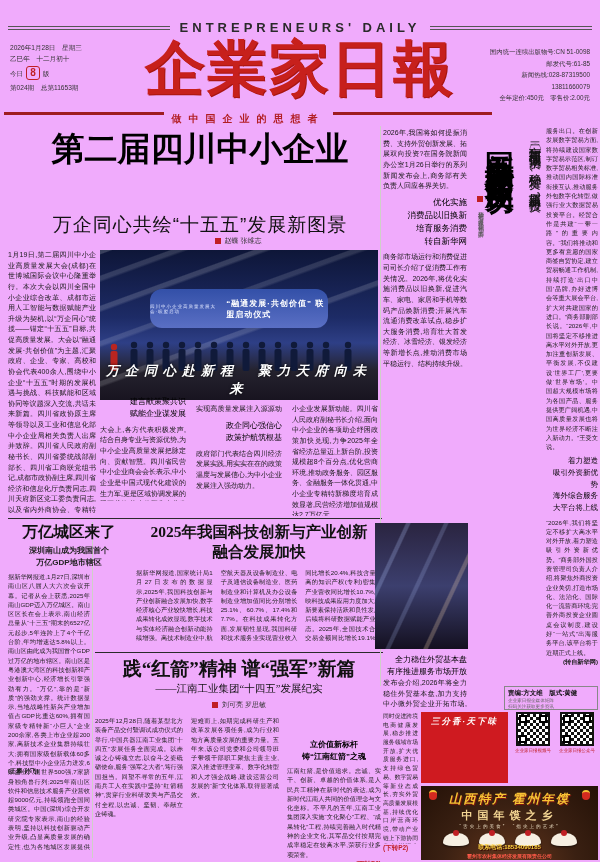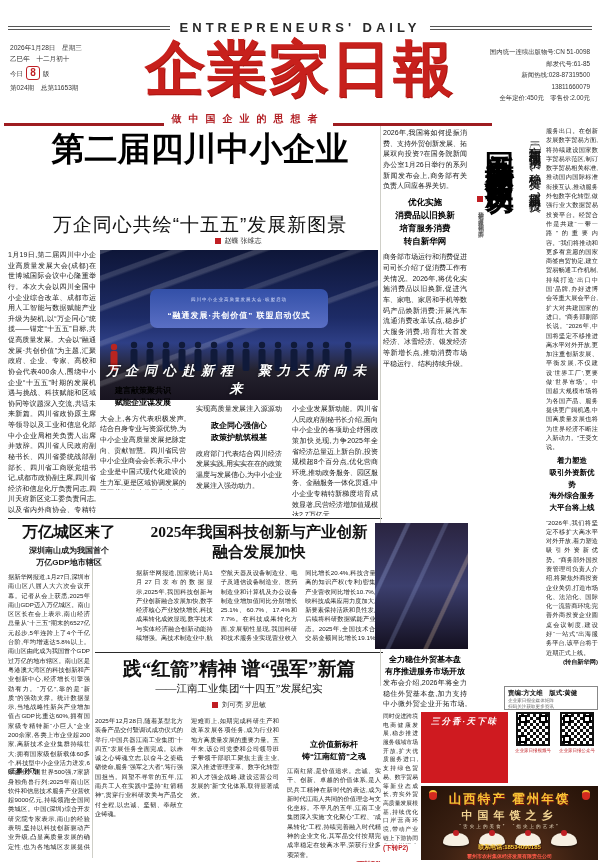--- a/index.html
+++ b/index.html
@@ -1,67 +1,67 @@
 <!DOCTYPE html>
 <html><head>
 <meta charset="utf-8">
 <style>
   * { margin:0; padding:0; box-sizing:border-box; }
   html,body { background:#e8e8e4; }
   .page {
     position:relative; width:600px; height:862px; margin:0 auto;
-    background:#ffffff; overflow:hidden; color:#111;
+    background:#f0abfc; overflow:hidden; color:#111;
     font-family:"Liberation Sans","DejaVu Sans",sans-serif;
   }
   .abs { position:absolute; }
   .serif { font-family:"Liberation Serif","DejaVu Serif",serif; }
   .bt { font-size:7px; line-height:1.52; text-align:justify; color:#181818; overflow:hidden; }
   .bt-sm { font-size:6.2px; line-height:1.5; text-align:justify; color:#222; overflow:hidden; }
   .p2tag { color:#c01f24; font-weight:bold; font-size:6.5px; }
   
   .toprule { top:20px; left:0; width:600px; display:flex; align-items:center; gap:10px; padding:0 8px; }
   .dblline { flex:1; height:4px; border-top:1px solid #555; border-bottom:1px solid #555; }
   .entitle { font-size:13px; letter-spacing:4px; color:#2a2a2a; font-weight:bold; white-space:nowrap; }
   
   .mast-left { top:42px; left:10px; width:128px; font-size:6.6px; color:#333; line-height:1.7; }
   .pagebadge { display:inline-block; border:1.5px solid #c01f24; color:#c01f24; font-weight:bold;
     font-size:10px; padding:0 3px; border-radius:3px; margin:0 3px; line-height:1.2; }
   .mast-title { top:36px; left:130px; width:340px; text-align:center;
     font-size:60px; font-weight:bold; color:#c7201c; letter-spacing:2px;
     text-shadow:1px 1px 0 #a81510; line-height:1.1; }
   .mast-right { top:46px; right:10px; width:150px; font-size:6.4px; color:#333; text-align:right; line-height:1.8; }
   
-  .sloganbar { top:112px; left:0; width:496px; display:flex; align-items:flex-end; gap:8px; padding:0 4px; }
+  .sloganbar { top:112px; left:0; width:496px; display:flex; align-items:flex-start; gap:8px; padding:0 4px; }
   .redline { flex:1; height:3px; background:#9e1c20; }
   .slogantext { color:#b21e23; font-weight:bold; font-size:10px; letter-spacing:7px; white-space:nowrap; }
   
   .lead-h1 { top:130px; left:8px; width:384px; text-align:center; font-weight:bold;
     font-size:33px; line-height:1.18; color:#000; }
   .lead-sub { top:212px; left:8px; width:384px; text-align:center; font-size:19px; color:#111; letter-spacing:1px; }
   .lead-byline { top:236px; left:100px; width:276px; text-align:center; font-size:7px; color:#333; }
   .sqicon { display:inline-block; width:6px; height:6px; background:#c01f24; margin-right:4px; vertical-align:middle; }
   
   .photo {
     top:250px; left:100px; width:278px; height:150px; overflow:hidden;
     background:
       linear-gradient(160deg, rgba(255,255,255,.18) 0 1.5%, transparent 2% 10%, rgba(255,255,255,.14) 10.5% 12%, transparent 13% 22%, rgba(255,255,255,.16) 22.5% 24%, transparent 25% 36%, rgba(255,255,255,.13) 36.5% 38%, transparent 39% 52%, rgba(255,255,255,.15) 52.5% 54%, transparent 55%),
       linear-gradient(180deg,#0e1638 0%,#1d2b66 45%,#2e3f86 62%,#25232f 80%,#181420 100%);
   }
   .stagebanner { position:absolute; left:18%; top:26%; width:64%; height:26%;
-    background:linear-gradient(180deg,#3350a8,#5a6fc4); border-radius:7px;
-    display:flex; flex-direction:column; align-items:center; justify-content:center; gap:8px; }
+    background:linear-gradient(180deg,#3350a8,#5a6fc4); border-radius:12px;
+    display:flex; align-items:center; justify-content:center; gap:8px; }
   .stagebanner .b1 { color:#dfe6ff; font-size:4.5px; letter-spacing:1px; }
   .stagebanner .b2 { color:#ffffff; font-size:8px; font-weight:bold; letter-spacing:1px; }
   .people { position:absolute; left:0; bottom:18%; width:100%; height:34px; }
   .calli { position:absolute; left:0; bottom:2px; width:100%; text-align:center; color:#fff;
     font-size:13px; letter-spacing:6px; font-style:italic; font-weight:bold;
     text-shadow:0 0 3px rgba(0,0,0,.8); }
   
   .colhead { font-weight:bold; font-size:8px; text-align:center; line-height:1.5; margin:3px 0; color:#000; }
-  .colhead-l { font-weight:bold; font-size:8px; text-align:center; line-height:1.55; margin:4px 0; color:#000; }
+  .colhead-l { font-weight:normal; font-size:8px; text-align:right; line-height:1.55; margin:4px 0; color:#000; }
   .hline { background:#2a2a2a; height:1px; }
   .vline { background:#cfcfc8; width:1px; }
   
   .tr-h { top:522px; left:8px; width:122px; font-size:15.5px; font-weight:bold; text-align:center; }
   .tr-sub { top:545px; left:8px; width:122px; font-size:8px; font-weight:bold; text-align:center; line-height:1.5; color:#222; }
   
   .tech-h { top:522px; left:136px; width:246px; text-align:center; font-size:15.5px; font-weight:bold; line-height:1.3; }
   .tech-cols { top:568px; left:136px; width:246px; height:82px; column-count:3; column-gap:8px; }
   
   .ra-h { top:656px; left:95px; width:288px; text-align:center; font-size:19px; font-weight:bold; }
@@ -95,21 +95,21 @@
   .shz-in { background:#fff; border-radius:5px; height:42px; display:flex; align-items:center; gap:4px; padding:3px; }
   .shz-logo { width:22px; height:22px; border-radius:50%; background:#f3b40d; border:2px solid #cf1a20; position:relative; flex:0 0 auto; }
   .shz-logo:before { content:""; position:absolute; left:5px; top:7px; width:3px; height:3px; border-radius:50%; background:#5c2c08; box-shadow:8px 0 0 #5c2c08; }
   .shz-logo:after { content:""; position:absolute; left:7px; top:13px; width:7px; height:4px; border-radius:50%; background:#d98a20; }
   .shz-cn { font-size:11px; font-weight:bold; color:#cf1a20; letter-spacing:1px; }
   .shz-en { font-size:4.6px; color:#cf1a20; letter-spacing:.5px; }
   .shz-slogan { color:#fff; text-align:center; font-size:8.5px; font-style:italic; font-weight:bold;
     letter-spacing:2px; }
   .sx { top:786px; left:421px; width:177px; height:74px; overflow:hidden; position:absolute;
     background:radial-gradient(circle at 50% 120%, #6b3a1e 0%, #3a2012 55%, #241107 100%); }
-  .sx-t1 { margin-top:5px; text-align:center; color:#f7c234; font-size:12.5px; font-weight:bold; letter-spacing:2px; text-shadow:1px 1px 0 #7a1410; }
+  .sx-t1 { margin-top:5px; text-align:center; color:#f7c234; font-size:12.5px; font-weight:bold; letter-spacing:2px; text-shadow:1px 1px 0 #7a1410;font-style:italic; }
   .sx-t2 { text-align:center; color:#f2d493; font-size:11px; font-weight:bold; letter-spacing:5px; font-family:"Liberation Serif",serif; }
   .sx-q { text-align:center; color:#e9dcc2; font-size:4.6px; letter-spacing:2px; margin-top:1px; }
   .sx-buns { position:absolute; bottom:14px; left:0; width:100%; display:flex; justify-content:center; gap:10px; }
   .bun { width:26px; height:13px; background:#f6efe2; border-radius:50% 50% 45% 45% / 90% 90% 30% 30%; position:relative; box-shadow:0 1px 2px rgba(0,0,0,.6); }
   .bun:before { content:""; position:absolute; top:-3px; left:10px; width:6px; height:6px; border-radius:50%; background:#c01f24; }
   .sx-phone { position:absolute; bottom:8px; left:0; width:100%; text-align:center; color:#ffd23e; font-size:6px; font-weight:bold; text-shadow:1px 1px 0 #300; }
   .sx-co { position:absolute; bottom:1px; left:0; width:100%; text-align:center; color:#ff5a4a; font-size:5px; font-weight:bold; }
   .lantern { position:absolute; top:4px; width:8px; height:10px; background:#d42a20; border-radius:4px; border-top:2px solid #f7c234; }
 </style>
 </head>
@@ -185,21 +185,21 @@
       <use href="#pp" x="222" y="2"></use>
         <use href="#pp" x="244" y="2"></use>
       <g>
           <circle cx="14" cy="8" r="3.2" fill="#b92520"></circle>
           <rect x="10.5" y="12" width="7" height="20" rx="2" fill="#b92520"></rect>
         </g>
     </svg>
     <div class="calli serif">万企同心赴新程　聚力天府向未来</div>
   </div>
 
-  <div class="abs" style="top:381px;left:100px;width:86px;height:112px;">
+  <div class="abs" style="top:392px;left:100px;width:86px;height:112px;">
     <div class="colhead-l">
       <div>建言献策聚共识</div>
       <div>赋能企业谋发展</div>
     </div>
     <div class="bt" style="height:76px;">大会上,各方代表积极发声,结合自身专业与资源优势,为中小企业高质量发展把脉定向、贡献智慧。四川省民营中小企业商会会长表示,中小企业是中国式现代化建设的生力军,更是区域协调发展的重要载体,协会将聚焦企业发展核心,通过数字化平台搭建、资源精准对接、专业培训赋能等方式,助力企业破解融资难、用工难与市场拓展难题,共绘“十五五”高质量发展新蓝图。</div>
   </div>
   <div class="abs" style="top:404px;left:196px;width:86px;height:112px;">
     <div class="bt" style="height:12px;">实现高质量发展注入源源动能。</div>
     <div class="colhead-l">
       <div>政企同心强信心</div>

